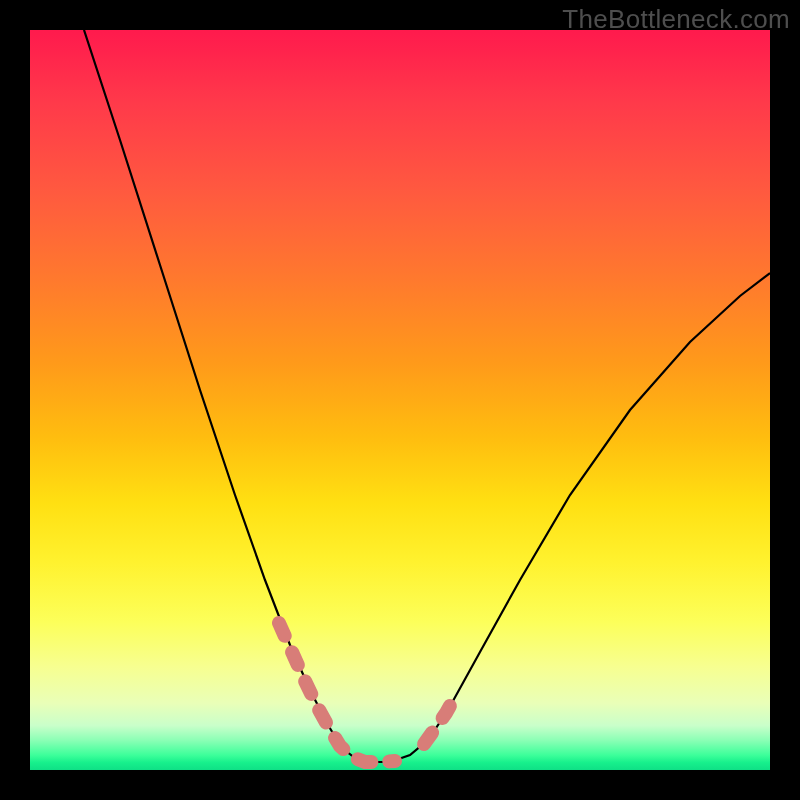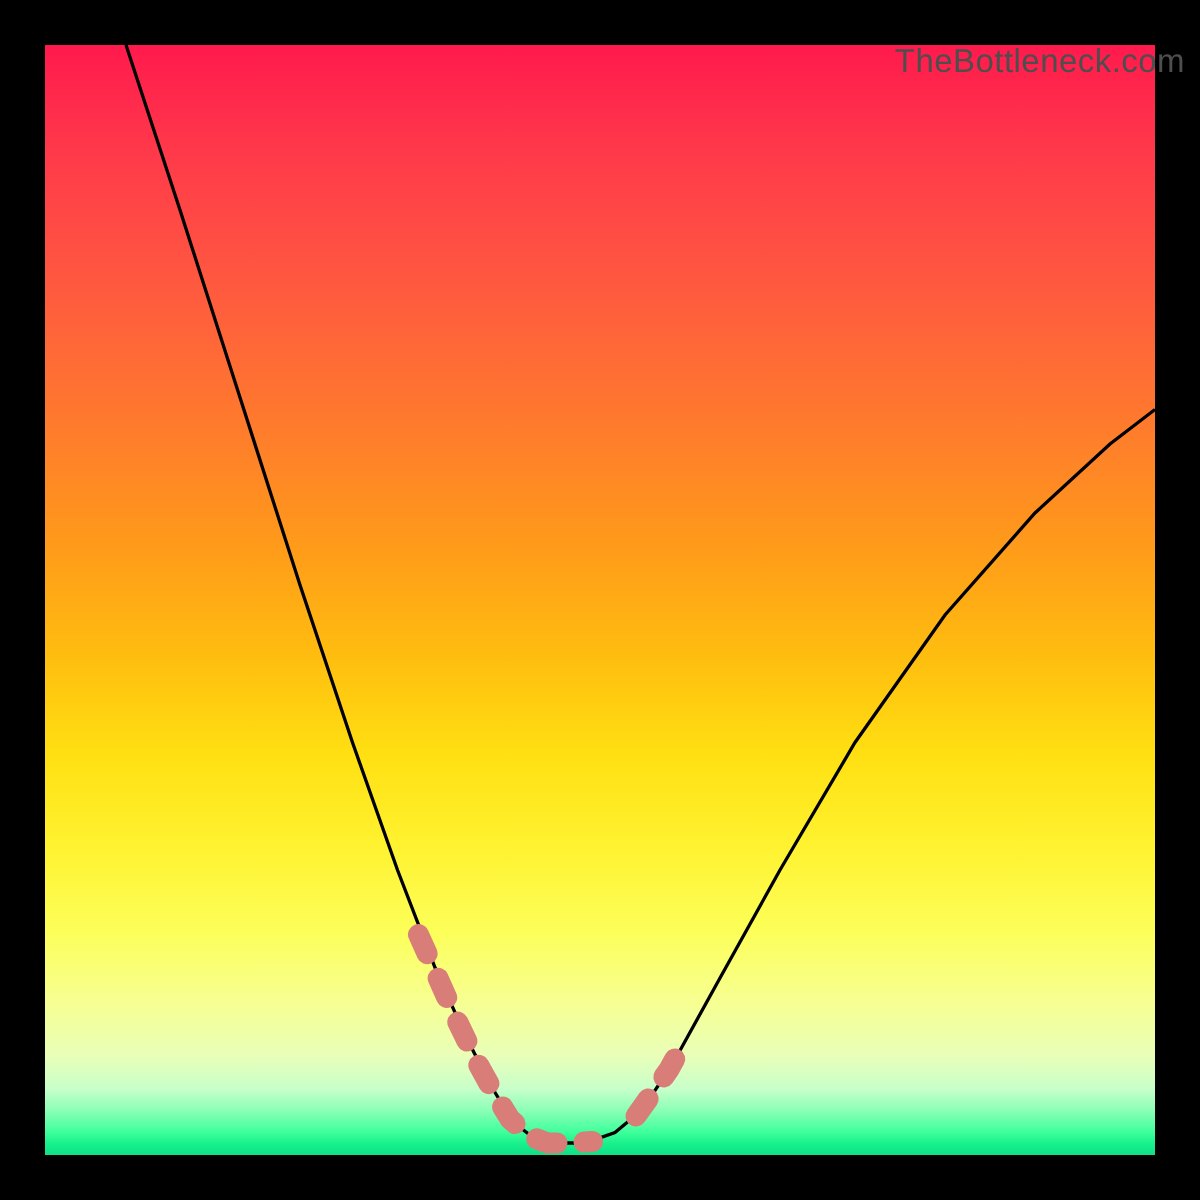--- a/index.html
+++ b/index.html
@@ -39,25 +39,24 @@
       #3cff9a 98%,
       #17f08c 99%,
       #0fe086 100%
     );
   }
   .watermark {
     position: absolute;
     top: 4px;
     right: 10px;
     color: #4e4e4e;
-    font-size: 22px;
+    font-size: 26px;
     font-weight: 500;
     letter-spacing: 0.3px;
     z-index: 20;
-    margin-top: 24px;
   }
   svg.curves {
     position: absolute;
     inset: 0;
     z-index: 10;
   }
 </style>
 </head>
 <body>
 

